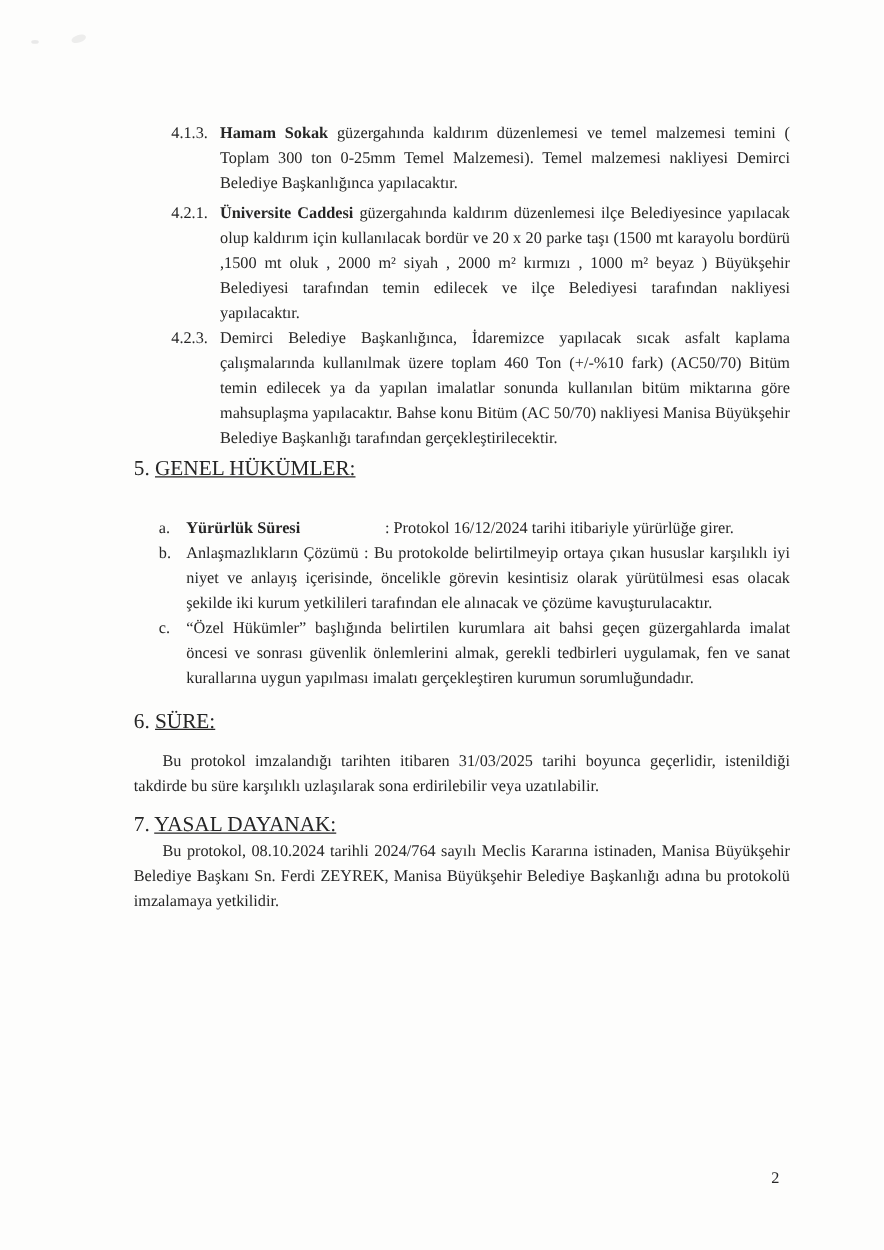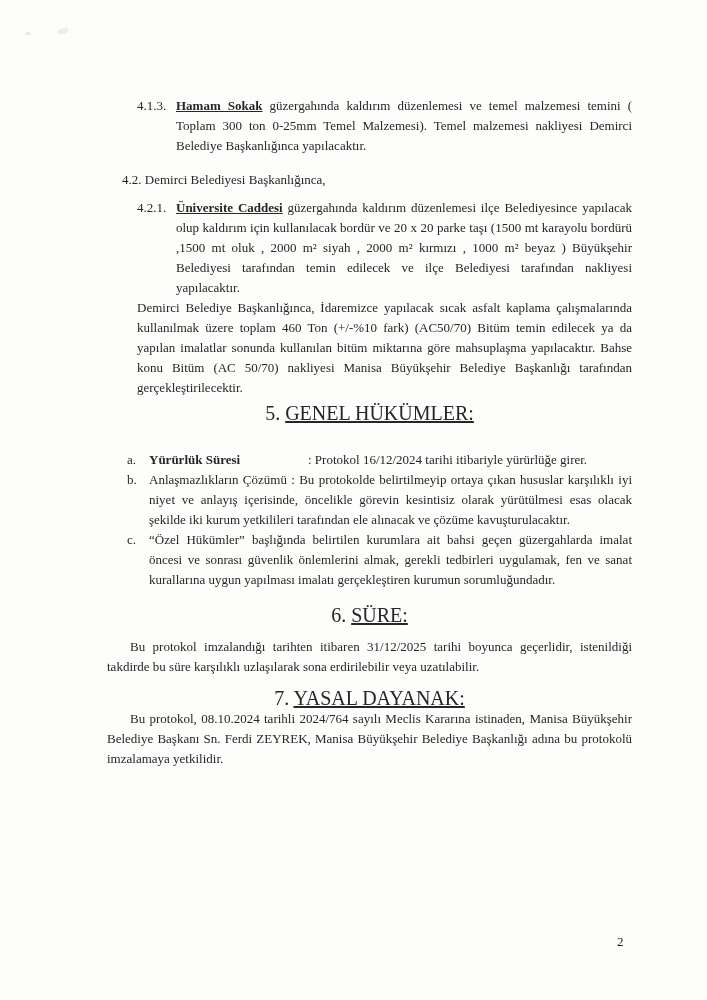--- a/index.html
+++ b/index.html
@@ -22,24 +22,24 @@
   
   .clause { display:flex; margin-left:137px; margin-right:75px; }
   .clause .cnum { flex:none; width:39px; }
   .clause .ctext { flex:1; margin:0; text-align:justify; }
   .c413 { margin-top:96px; }
   .c421 { margin-top:4px; }
 
   
   .clause-mid { margin-left:122px; margin-right:75px; margin-top:14px; margin-bottom:8px; }
 
-  .lead { font-weight:bold; text-decoration:underline; }
+  .lead { font-weight:bold; }
 
   
-  .sect { margin:0 75px 0 107px; font-size:20px; line-height:22px; font-weight:normal;text-align:center; }
+  .sect { margin:0 75px 0 107px; font-size:17px; line-height:22px; font-weight:normal; }
   .sect .htitle { text-decoration:underline; }
   .h5 { margin-top:4px; }
   .h6 { margin-top:14px; }
   .h7 { margin-top:10px; }
 
   
   .llist { margin-top:26px; }
   .litem { display:flex; margin-left:127px; margin-right:75px; }
   .litem .lmark { flex:none; width:22px; }
   .litem .ltext { flex:1; margin:0; text-align:justify; }
@@ -58,29 +58,29 @@
 <div class="page">
 
   <div class="smudge smudge-1"></div>
   <div class="smudge smudge-2"></div>
 
   <div class="clause c413">
     <span class="cnum">4.1.3.</span>
     <p class="ctext"><span class="lead">Hamam Sokak</span><span> güzergahında kaldırım düzenlemesi ve temel malzemesi temini ( Toplam 300 ton 0-25mm Temel Malzemesi). Temel malzemesi nakliyesi Demirci Belediye Başkanlığınca yapılacaktır.</span></p>
   </div>
 
-  <div class="clause-mid"><span>4.2.</span> <span>Demirci Belediyesi Başkanlığınca,</span></div>
 
   <div class="clause c421">
     <span class="cnum">4.2.1.</span>
     <p class="ctext"><span class="lead">Üniversite Caddesi</span><span> güzergahında kaldırım düzenlemesi ilçe Belediyesince yapılacak olup kaldırım için kullanılacak bordür ve 20 x 20 parke taşı (1500 mt karayolu bordürü ,1500 mt oluk , 2000 m² siyah , 2000 m² kırmızı , 1000 m² beyaz ) Büyükşehir Belediyesi tarafından temin edilecek ve ilçe Belediyesi tarafından nakliyesi yapılacaktır.</span></p>
   </div>
 
 
   <div class="clause">
+    <span class="cnum">4.2.3.</span>
     <p class="ctext">Demirci Belediye Başkanlığınca, İdaremizce yapılacak sıcak asfalt kaplama çalışmalarında kullanılmak üzere toplam 460 Ton (+/-%10 fark) (AC50/70) Bitüm temin edilecek ya da yapılan imalatlar sonunda kullanılan bitüm miktarına göre mahsuplaşma yapılacaktır. Bahse konu Bitüm (AC 50/70) nakliyesi Manisa Büyükşehir Belediye Başkanlığı tarafından gerçekleştirilecektir.</p>
   </div>
 
   <h2 class="sect h5"><span>5.</span> <span class="htitle">GENEL HÜKÜMLER:</span></h2>
 
   <div class="llist">
     <div class="litem">
       <span class="lmark">a.</span>
       <p class="ltext"><span class="alabel">Yürürlük Süresi</span><span>: Protokol 16/12/2024 tarihi itibariyle yürürlüğe girer.</span></p>
     </div>
@@ -89,21 +89,21 @@
       <p class="ltext">Anlaşmazlıkların Çözümü : Bu protokolde belirtilmeyip ortaya çıkan hususlar karşılıklı iyi niyet ve anlayış içerisinde, öncelikle görevin kesintisiz olarak yürütülmesi esas olacak şekilde iki kurum yetkilileri tarafından ele alınacak ve çözüme kavuşturulacaktır.</p>
     </div>
     <div class="litem">
       <span class="lmark">c.</span>
       <p class="ltext">“Özel Hükümler” başlığında belirtilen kurumlara ait bahsi geçen güzergahlarda imalat öncesi ve sonrası güvenlik önlemlerini almak, gerekli tedbirleri uygulamak, fen ve sanat kurallarına uygun yapılması imalatı gerçekleştiren kurumun sorumluğundadır.</p>
     </div>
   </div>
 
   <h2 class="sect h6"><span>6.</span> <span class="htitle">SÜRE:</span></h2>
 
-  <p class="para p6">Bu protokol imzalandığı tarihten itibaren 31/12/2025 tarihi boyunca geçerlidir, istenildiği takdirde bu süre karşılıklı uzlaşılarak sona erdirilebilir veya uzatılabilir.</p>
+  <p class="para p6">Bu protokol imzalandığı tarihten itibaren 31/03/2025 tarihi boyunca geçerlidir, istenildiği takdirde bu süre karşılıklı uzlaşılarak sona erdirilebilir veya uzatılabilir.</p>
 
   <h2 class="sect h7"><span>7.</span> <span class="htitle">YASAL DAYANAK:</span></h2>
 
   <p class="para p7">Bu protokol, 08.10.2024 tarihli 2024/764 sayılı Meclis Kararına istinaden, Manisa Büyükşehir Belediye Başkanı Sn. Ferdi ZEYREK, Manisa Büyükşehir Belediye Başkanlığı adına bu protokolü imzalamaya yetkilidir.</p>
 
   <div class="pagenum">2</div>
 
 </div>
 
 </body></html>

